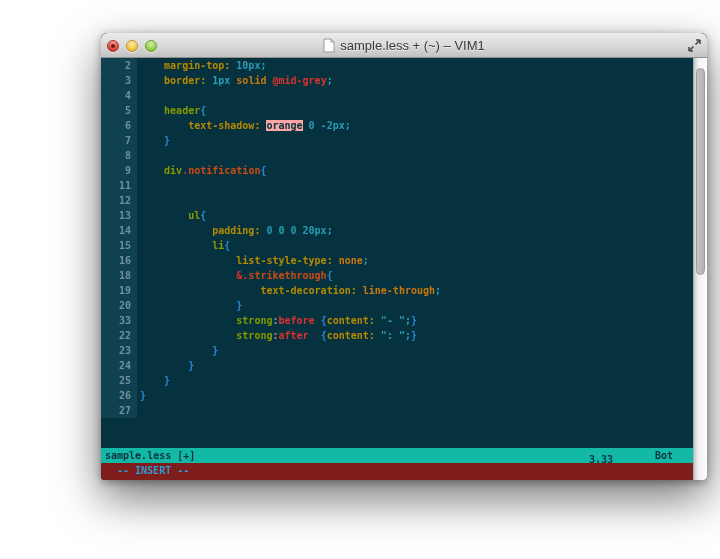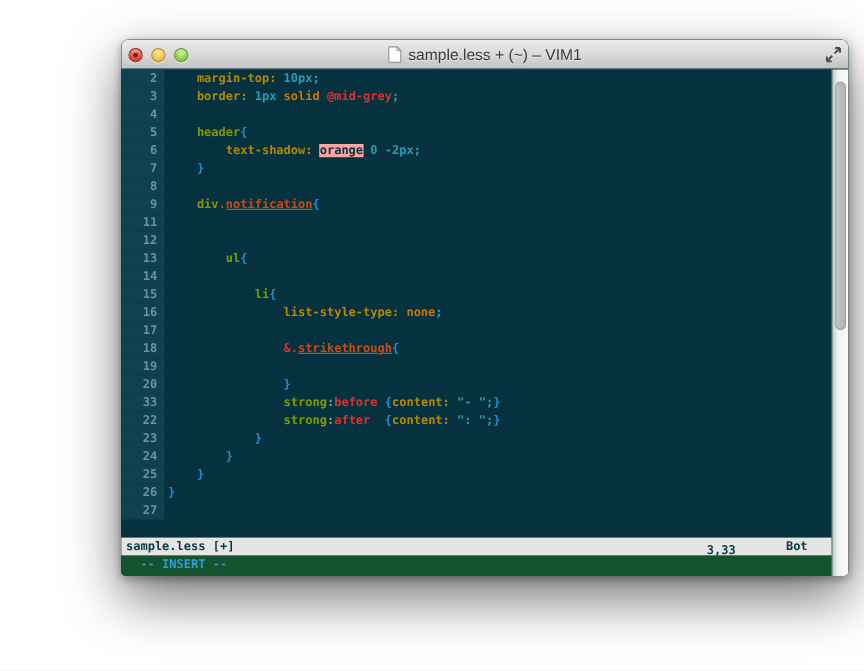--- a/index.html
+++ b/index.html
@@ -41,39 +41,39 @@
     flex:0 0 36px; width:36px; text-align:right; padding-right:6px;
     background:#0f4150; color:#6f929d;
     font:bold 10px "DejaVu Sans Mono", monospace; line-height:15px;
   }
   pre.code { margin:0; padding-left:3px; font:bold 10px "DejaVu Sans Mono", monospace; line-height:15px; white-space:pre; color:#93a1a1; }
 
   .tk-p { color:#b58900; }          
   .tk-k { color:#c8770e; }          
   .tk-v { color:#2a9db4; }          
   .tk-g { color:#859900; }          
-  .tk-o { color:#cb4b16;text-decoration:underline; }          
+  .tk-o { color:#cb4b16; }          
   .tk-r { color:#dc322f; }          
   .tk-b { color:#268bd2; }          
   .tk-n { color:#7d9ba4; }          
   .tk-hl{ background:#fca5a5; color:#05323e; }  
 
   
   .statusbar {
     position:absolute; left:0; top:390px; width:592px; height:15px;
-    background:#e5e5e5; color:#093844;
+    background:#14b8a6; color:#093844;
     font:bold 10px "DejaVu Sans Mono", monospace; line-height:15px;
   }
   .sb-file { position:absolute; left:4px; top:0; }
   .sb-ruler { position:absolute; left:488px; top:4px; }
   .sb-scroll { position:absolute; right:20px; top:0; }
   .cmdline {
     position:absolute; left:0; top:405px; width:592px; height:28px;
     color:#2b9ed8; font:bold 10px "DejaVu Sans Mono", monospace; line-height:15px;
-    padding-left:16px; background:#14532d;
+    padding-left:16px; background:#7f1d1d;
   }
 
   
   .scrollbar {
     position:relative; width:14px; flex:0 0 14px;
     background:linear-gradient(to right, #c9c9c9 0, #f2f2f2 35%, #fcfcfc 100%);
     border-left:1px solid #9fb0b5;
   }
   .thumb {
     position:absolute; left:2px; top:10px; width:9px; height:207px;
@@ -149,39 +149,37 @@
             <div class="row">
               <span class="ln">12</span>
               <pre class="code"></pre>
             </div>
             <div class="row">
               <span class="ln">13</span>
               <pre class="code"><span class="tk-g">        ul</span><span class="tk-b">{</span></pre>
             </div>
             <div class="row">
               <span class="ln">14</span>
+              <pre class="code"><span class="tk-p">            padding: </span><span class="tk-v">0 0 0 20px;</span></pre>
             </div>
             <div class="row">
               <span class="ln">15</span>
               <pre class="code"><span class="tk-g">            li</span><span class="tk-b">{</span></pre>
             </div>
             <div class="row">
               <span class="ln">16</span>
               <pre class="code"><span class="tk-p">                list-style-type: </span><span class="tk-k">none</span><span class="tk-v">;</span></pre>
             </div>
             <div class="row">
-              <span class="ln">17</span>
-              <pre class="code"></pre>
-            </div>
-            <div class="row">
               <span class="ln">18</span>
               <pre class="code"><span class="tk-r">                &amp;.</span><span class="tk-o">strikethrough</span><span class="tk-b">{</span></pre>
             </div>
             <div class="row">
               <span class="ln">19</span>
+              <pre class="code"><span class="tk-p">                    text-decoration: </span><span class="tk-k">line-through</span><span class="tk-v">;</span></pre>
             </div>
             <div class="row">
               <span class="ln">20</span>
               <pre class="code"><span class="tk-b">                }</span></pre>
             </div>
             <div class="row">
               <span class="ln">33</span>
               <pre class="code"><span class="tk-g">                strong</span><span class="tk-n">:</span><span class="tk-r">before </span><span class="tk-b">{</span><span class="tk-p">content: </span><span class="tk-v">"- ";</span><span class="tk-b">}</span></pre>
             </div>
             <div class="row">

